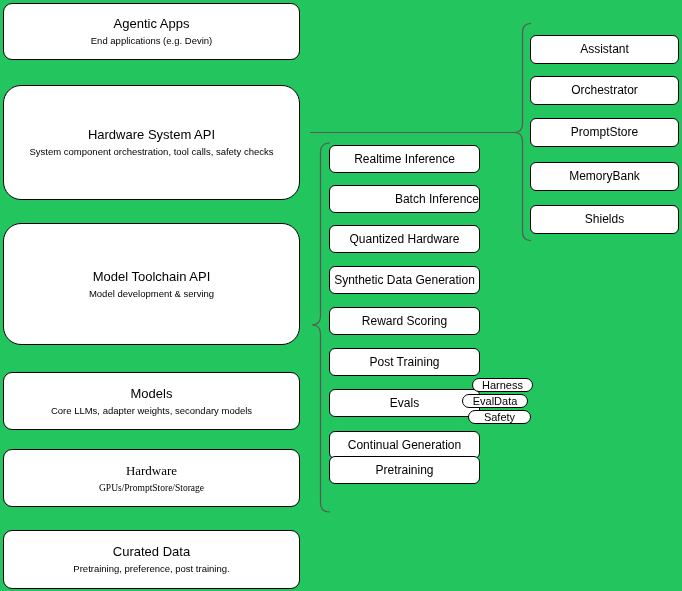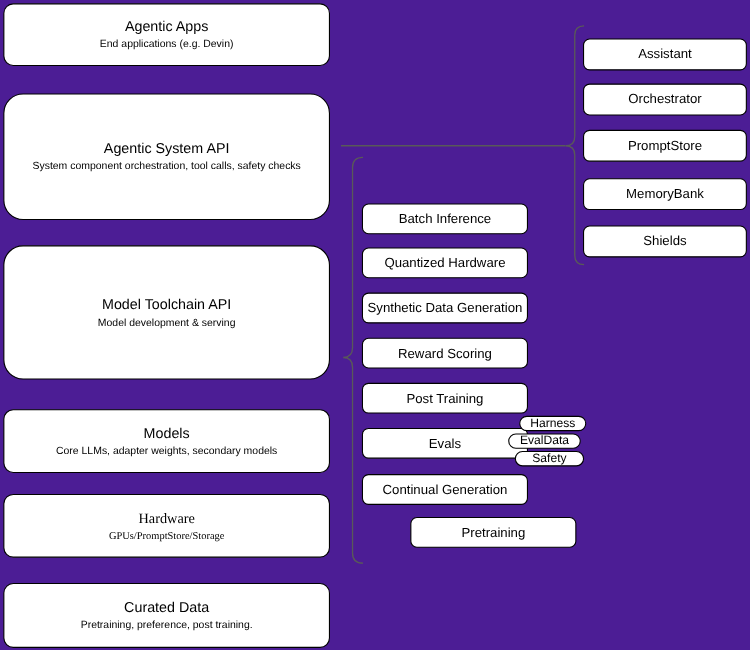--- a/index.html
+++ b/index.html
@@ -6,21 +6,21 @@
   html, body { background: #ffffff; }
   body {
     font-family: "Liberation Sans", sans-serif;
     color: #000000;
     -webkit-font-smoothing: antialiased;
   }
   #canvas {
     position: relative;
     width: 682px;
     height: 591px;
-    background: #4c1d95;
+    background: #22c55e;
     overflow: hidden;
   }
   .connectors {
     position: absolute;
     left: 0; top: 0;
     width: 682px; height: 591px;
     z-index: 0;
   }
   .box {
     position: absolute;
@@ -72,21 +72,21 @@
     <path d="M 531 23.5 Q 522.5 23.5 522.5 32 L 522.5 124 Q 522.5 132.5 514 132.5 Q 522.5 132.5 522.5 141 L 522.5 232 Q 522.5 240.5 531 240.5" stroke-width="1.2" stroke="#595959"></path>
     <path d="M 310 132.5 L 514 132.5" stroke-width="1.2" stroke="#595959"></path>
   </svg>
 
   <div class="box layer r8" style="top:3px; height:57px;">
     <div class="title">Agentic Apps</div>
     <div class="subtitle">End applications (e.g. Devin)</div>
   </div>
 
   <div class="box layer r18" style="top:85px; height:115px;">
-    <div class="title">Agentic System API</div>
+    <div class="title">Hardware System API</div>
     <div class="subtitle">System component orchestration, tool calls, safety checks</div>
   </div>
 
   <div class="box layer r18" style="top:223px; height:122px;">
     <div class="title">Model Toolchain API</div>
     <div class="subtitle">Model development &amp; serving</div>
   </div>
 
   <div class="box layer r8" style="top:372px; height:58px;">
     <div class="title">Models</div>
@@ -96,28 +96,29 @@
   <div class="box layer r8" style="top:449px; height:58px;font-family:Liberation Serif, serif;">
     <div class="title">Hardware</div>
     <div class="subtitle">GPUs/PromptStore/Storage</div>
   </div>
 
   <div class="box layer r8" style="top:530px; height:59px;">
     <div class="title">Curated Data</div>
     <div class="subtitle">Pretraining, preference, post training.</div>
   </div>
 
-  <div class="box mid" style="top:185px;">Batch Inference</div>
+  <div class="box mid" style="top:145px;">Realtime Inference</div>
+  <div class="box mid" style="top:185px;text-align:right;">Batch Inference</div>
   <div class="box mid" style="top:225px;">Quantized Hardware</div>
   <div class="box mid" style="top:266px;">Synthetic Data Generation</div>
   <div class="box mid" style="top:307px;">Reward Scoring</div>
   <div class="box mid" style="top:348px;">Post Training</div>
   <div class="box mid" style="top:389px;">Evals</div>
   <div class="box mid" style="top:431px;">Continual Generation</div>
-  <div class="box mid" style="top:470px;margin-left:44px;">Pretraining</div>
+  <div class="box mid" style="top:456px;">Pretraining</div>
 
   <div class="pill" style="left:472px; top:378px; width:61px;">Harness</div>
   <div class="pill" style="left:462px; top:394px; width:66px;">EvalData</div>
   <div class="pill" style="left:468px; top:410px; width:63px;">Safety</div>
 
   <div class="box rightcol" style="top:35px;">Assistant</div>
   <div class="box rightcol" style="top:76px;">Orchestrator</div>
   <div class="box rightcol" style="top:118px;">PromptStore</div>
   <div class="box rightcol" style="top:162px;">MemoryBank</div>
   <div class="box rightcol" style="top:205px;">Shields</div>

